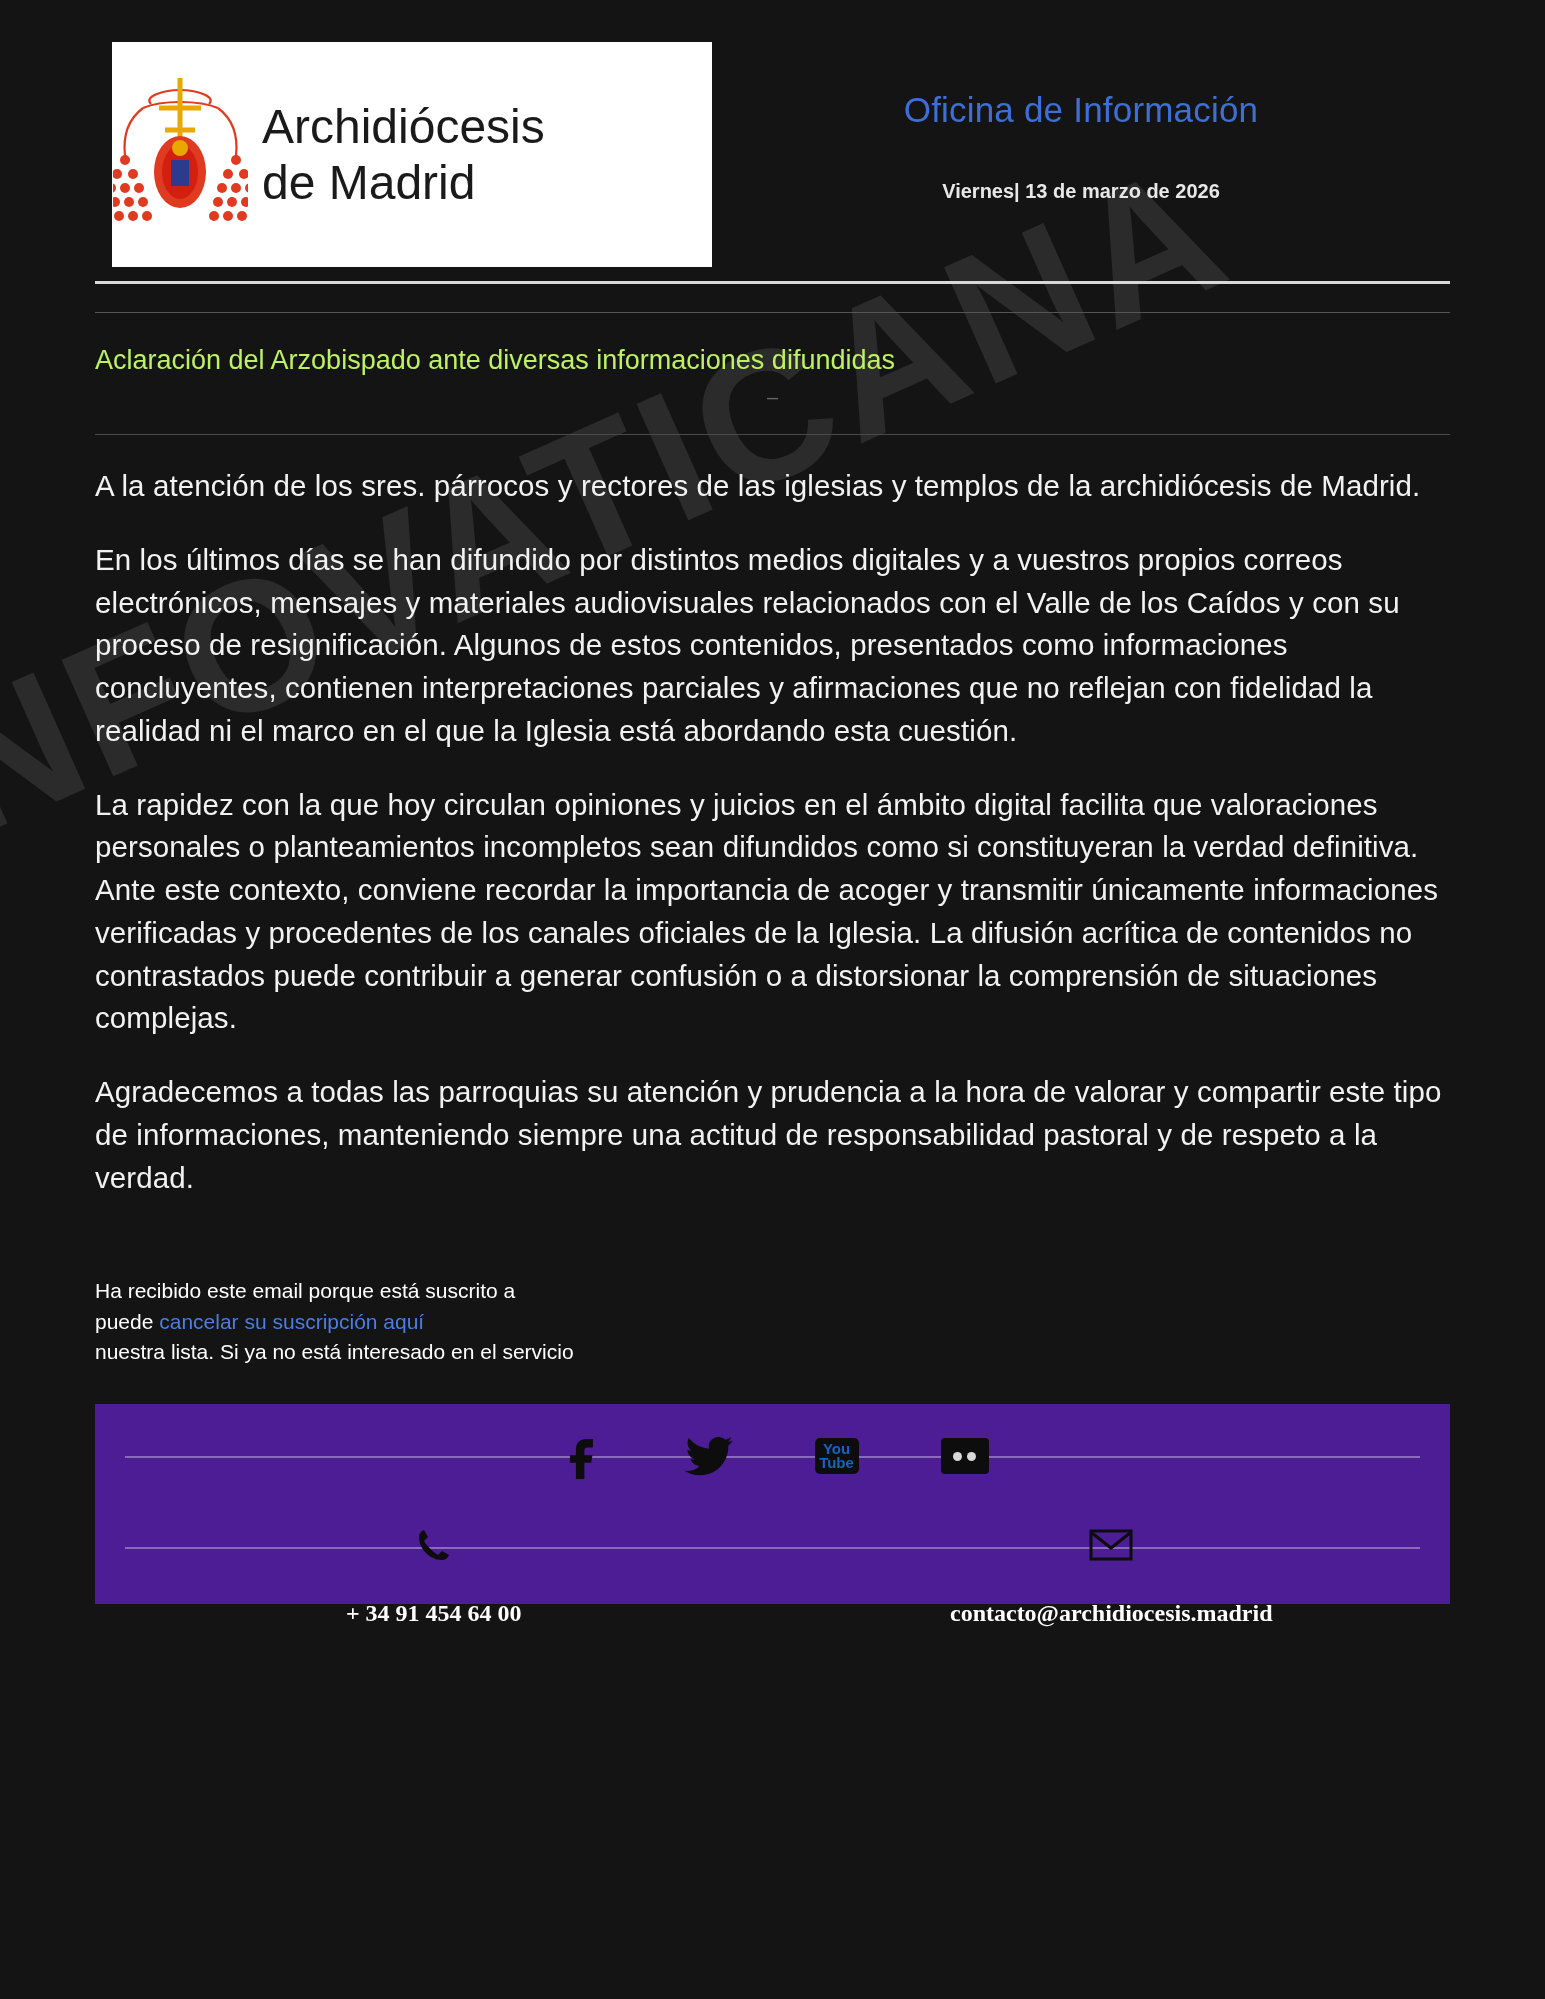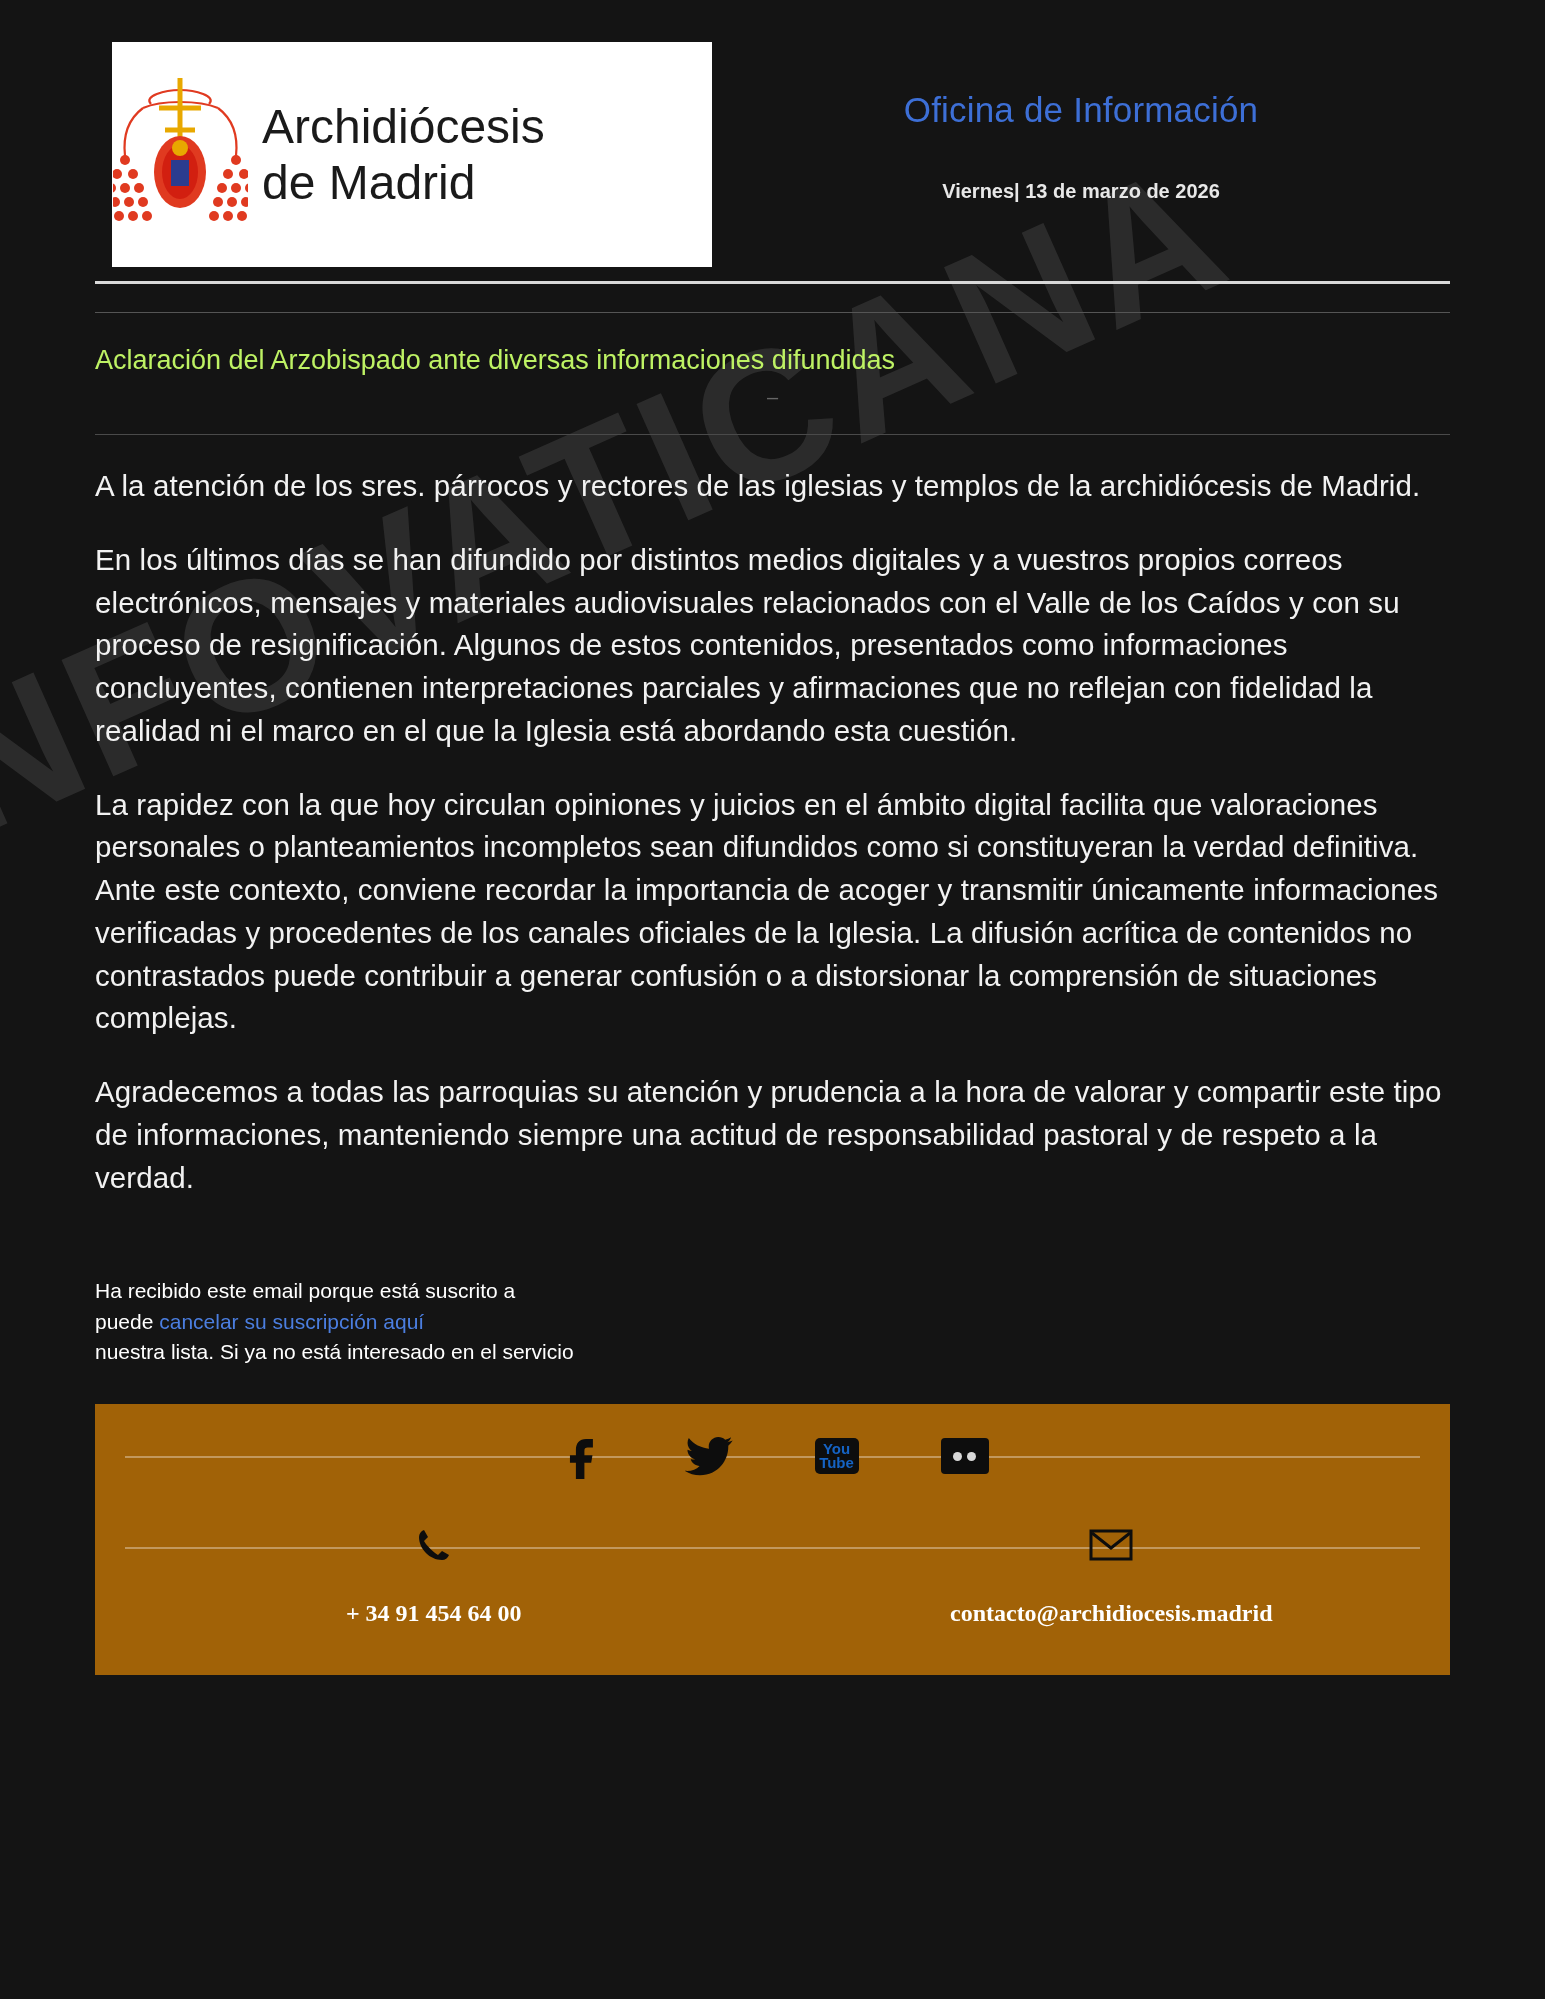--- a/index.html
+++ b/index.html
@@ -156,22 +156,22 @@
   }
   .foot-left div, .foot-right div {
     margin-bottom: 3px;
   }
 
   
   .blue-footer {
     position: relative;
     z-index: 10;
     margin: 36px 95px 0 95px;
-    background: #a16207;
-    height: 271px;
+    background: #4c1d95;
+    height: 200px;
   }
   .social-row {
     display: flex;
     align-items: center;
     justify-content: center;
     gap: 74px;
     height: 104px;
     position: relative;
   }
   .social-line {

